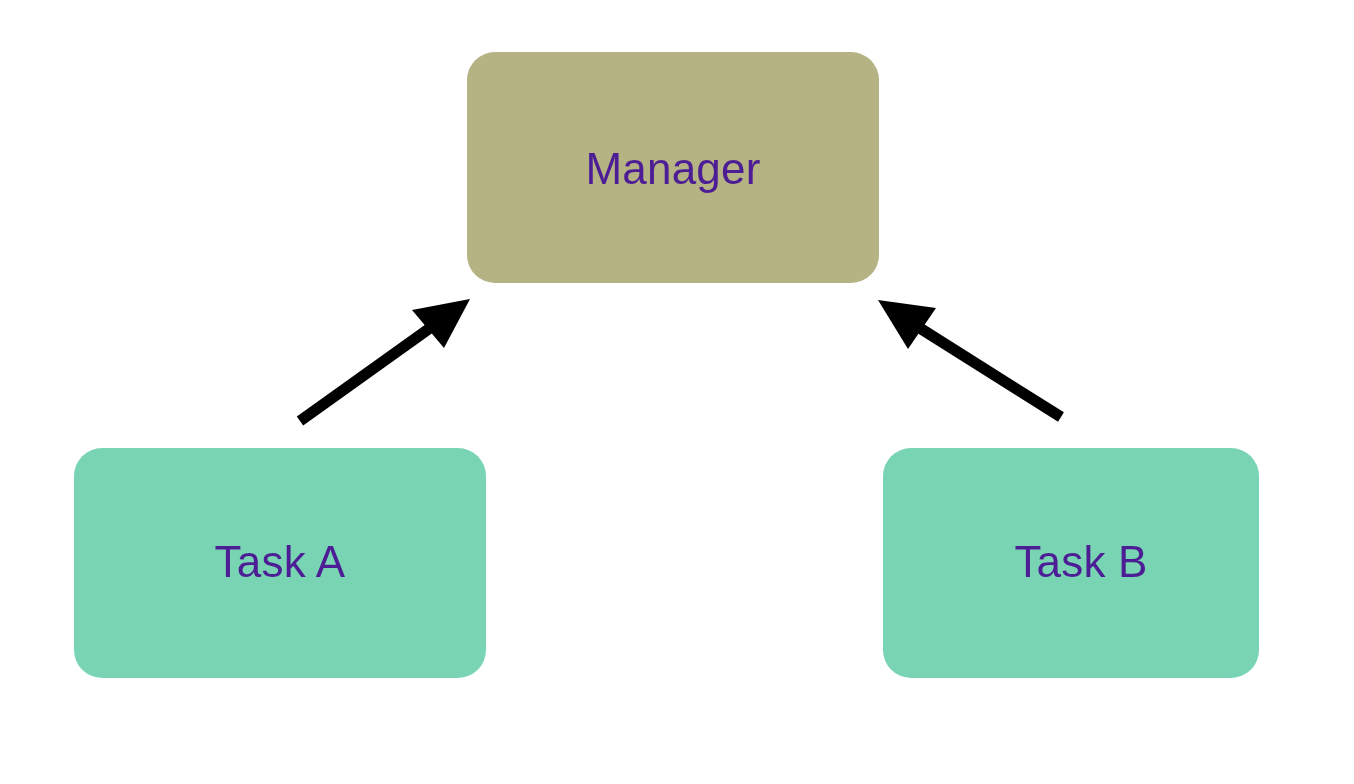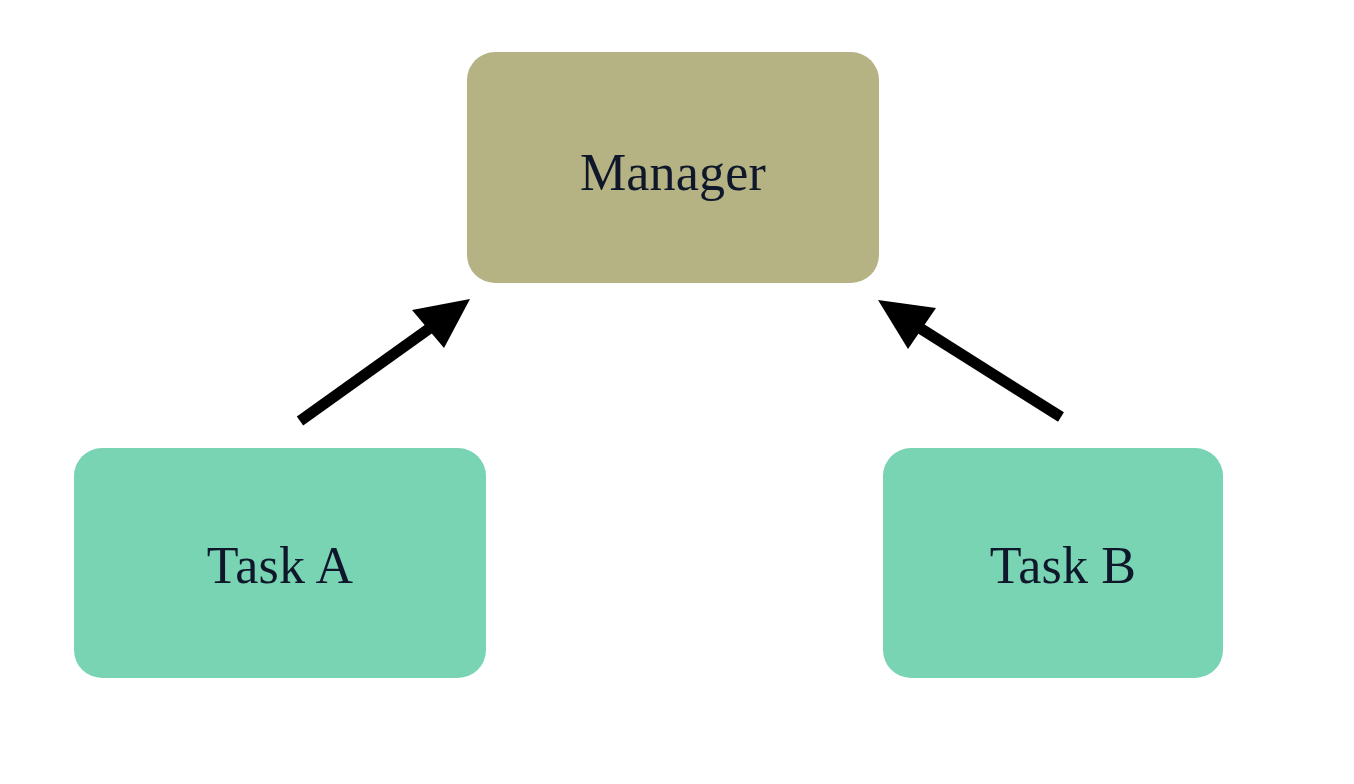--- a/index.html
+++ b/index.html
@@ -20,24 +20,24 @@
   }
   .node {
     position: absolute;
     box-sizing: border-box;
     border-radius: 28px;
     display: flex;
     align-items: center;
     justify-content: center;
   }
   .node-label {
-    font-family: Liberation Serif, serif;
-    font-size: 52px;
+    font-family: Liberation Sans, sans-serif;
+    font-size: 44px;
     font-weight: 400;
-    color: #0f172a;
+    color: #4c1d95;
     line-height: 1;
     letter-spacing: 0.2px;
     white-space: nowrap;
     user-select: none;
   }
   #node-manager {
     left: 467px;
     top: 52px;
     width: 412px;
     height: 231px;
@@ -51,21 +51,21 @@
     width: 412px;
     height: 230px;
     background: #79d4b4;
     align-items: flex-start;
     padding-top: 92px;
     margin-left: 20px;
   }
   #node-task-b {
     left: 883px;
     top: 448px;
-    width: 340px;
+    width: 376px;
     height: 230px;
     background: #79d4b4;
     align-items: flex-start;
     padding-top: 92px;
     padding-left: 20px;
   }
   #edge-layer {
     position: absolute;
     left: 0;
     top: 0;

